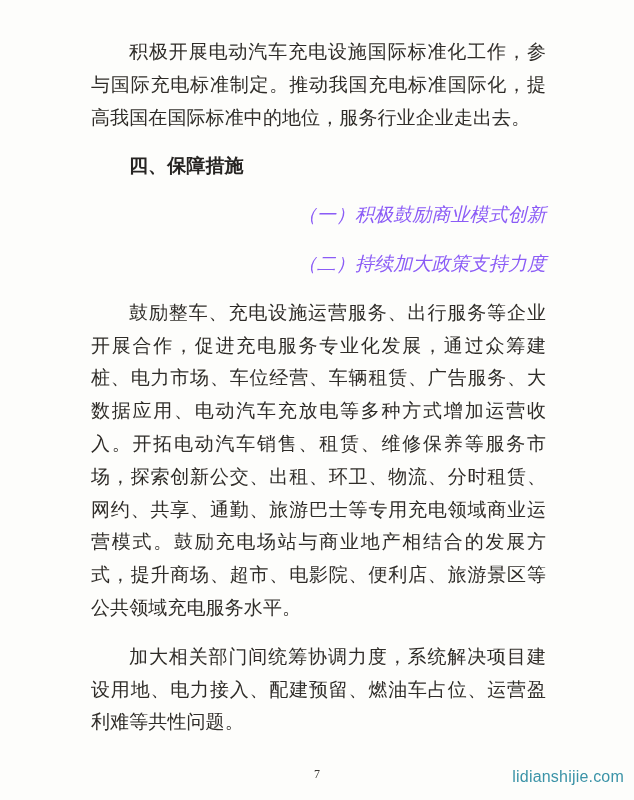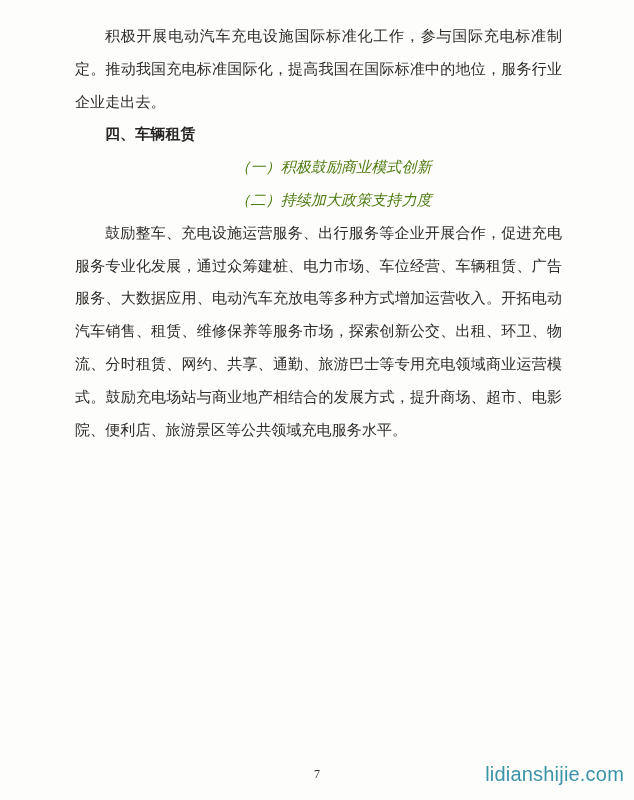--- a/index.html
+++ b/index.html
@@ -21,66 +21,67 @@
     box-sizing: border-box;
   }
   .content {
     position: absolute;
     top: 20px;
     left: 75px;
     width: 487px;
     color: #2f2c28;
   }
   .block {
-    font-size: 15px;
+    font-size: 19px;
     line-height: 32.8px;
     letter-spacing: 0.1px;
     text-align: justify;
     text-indent: 2em;
-    margin: 0;
+    margin: 16px;
     word-break: break-all;
   }
   .heading-bold {
     font-family: "Liberation Sans", "DejaVu Sans", sans-serif;
     font-weight: 700;
     color: #262422;
     text-align: left;
   }
   .heading-kaiti {
     font-style: italic;
-    color: #4d7c0f;
-    text-align: center;
+    color: #8b5cf6;
+    text-align: right;
   }
   .page-number {
     position: absolute;
     bottom: 18px;
     left: 0;
     width: 634px;
     text-align: center;
     font-size: 12px;
     color: #3a3833;
     font-family: "Liberation Serif", "DejaVu Serif", serif;
   }
   .watermark {
     position: absolute;
     right: 10px;
     bottom: 14px;
-    font-size: 20px;
+    font-size: 16px;
     font-family: "Liberation Sans", "DejaVu Sans", sans-serif;
     color: #3b93a7;
     letter-spacing: 0.2px;
   }
 </style>
 </head>
 <body>
 
 <div class="page">
   <div class="content">
     <p class="block">积极开展电动汽车充电设施国际标准化工作，参与国际充电标准制定。推动我国充电标准国际化，提高我国在国际标准中的地位，服务行业企业走出去。</p>
-    <p class="block heading-bold">四、车辆租赁</p>
+    <p class="block heading-bold">四、保障措施</p>
     <p class="block heading-kaiti">（一）积极鼓励商业模式创新</p>
     <p class="block heading-kaiti">（二）持续加大政策支持力度</p>
     <p class="block">鼓励整车、充电设施运营服务、出行服务等企业开展合作，促进充电服务专业化发展，通过众筹建桩、电力市场、车位经营、车辆租赁、广告服务、大数据应用、电动汽车充放电等多种方式增加运营收入。开拓电动汽车销售、租赁、维修保养等服务市场，探索创新公交、出租、环卫、物流、分时租赁、网约、共享、通勤、旅游巴士等专用充电领域商业运营模式。鼓励充电场站与商业地产相结合的发展方式，提升商场、超市、电影院、便利店、旅游景区等公共领域充电服务水平。</p>
+    <p class="block">加大相关部门间统筹协调力度，系统解决项目建设用地、电力接入、配建预留、燃油车占位、运营盈利难等共性问题。</p>
   </div>
 
   <div class="page-number">7</div>
   <div class="watermark">lidianshijie.com</div>
 </div>
 
 </body></html>

